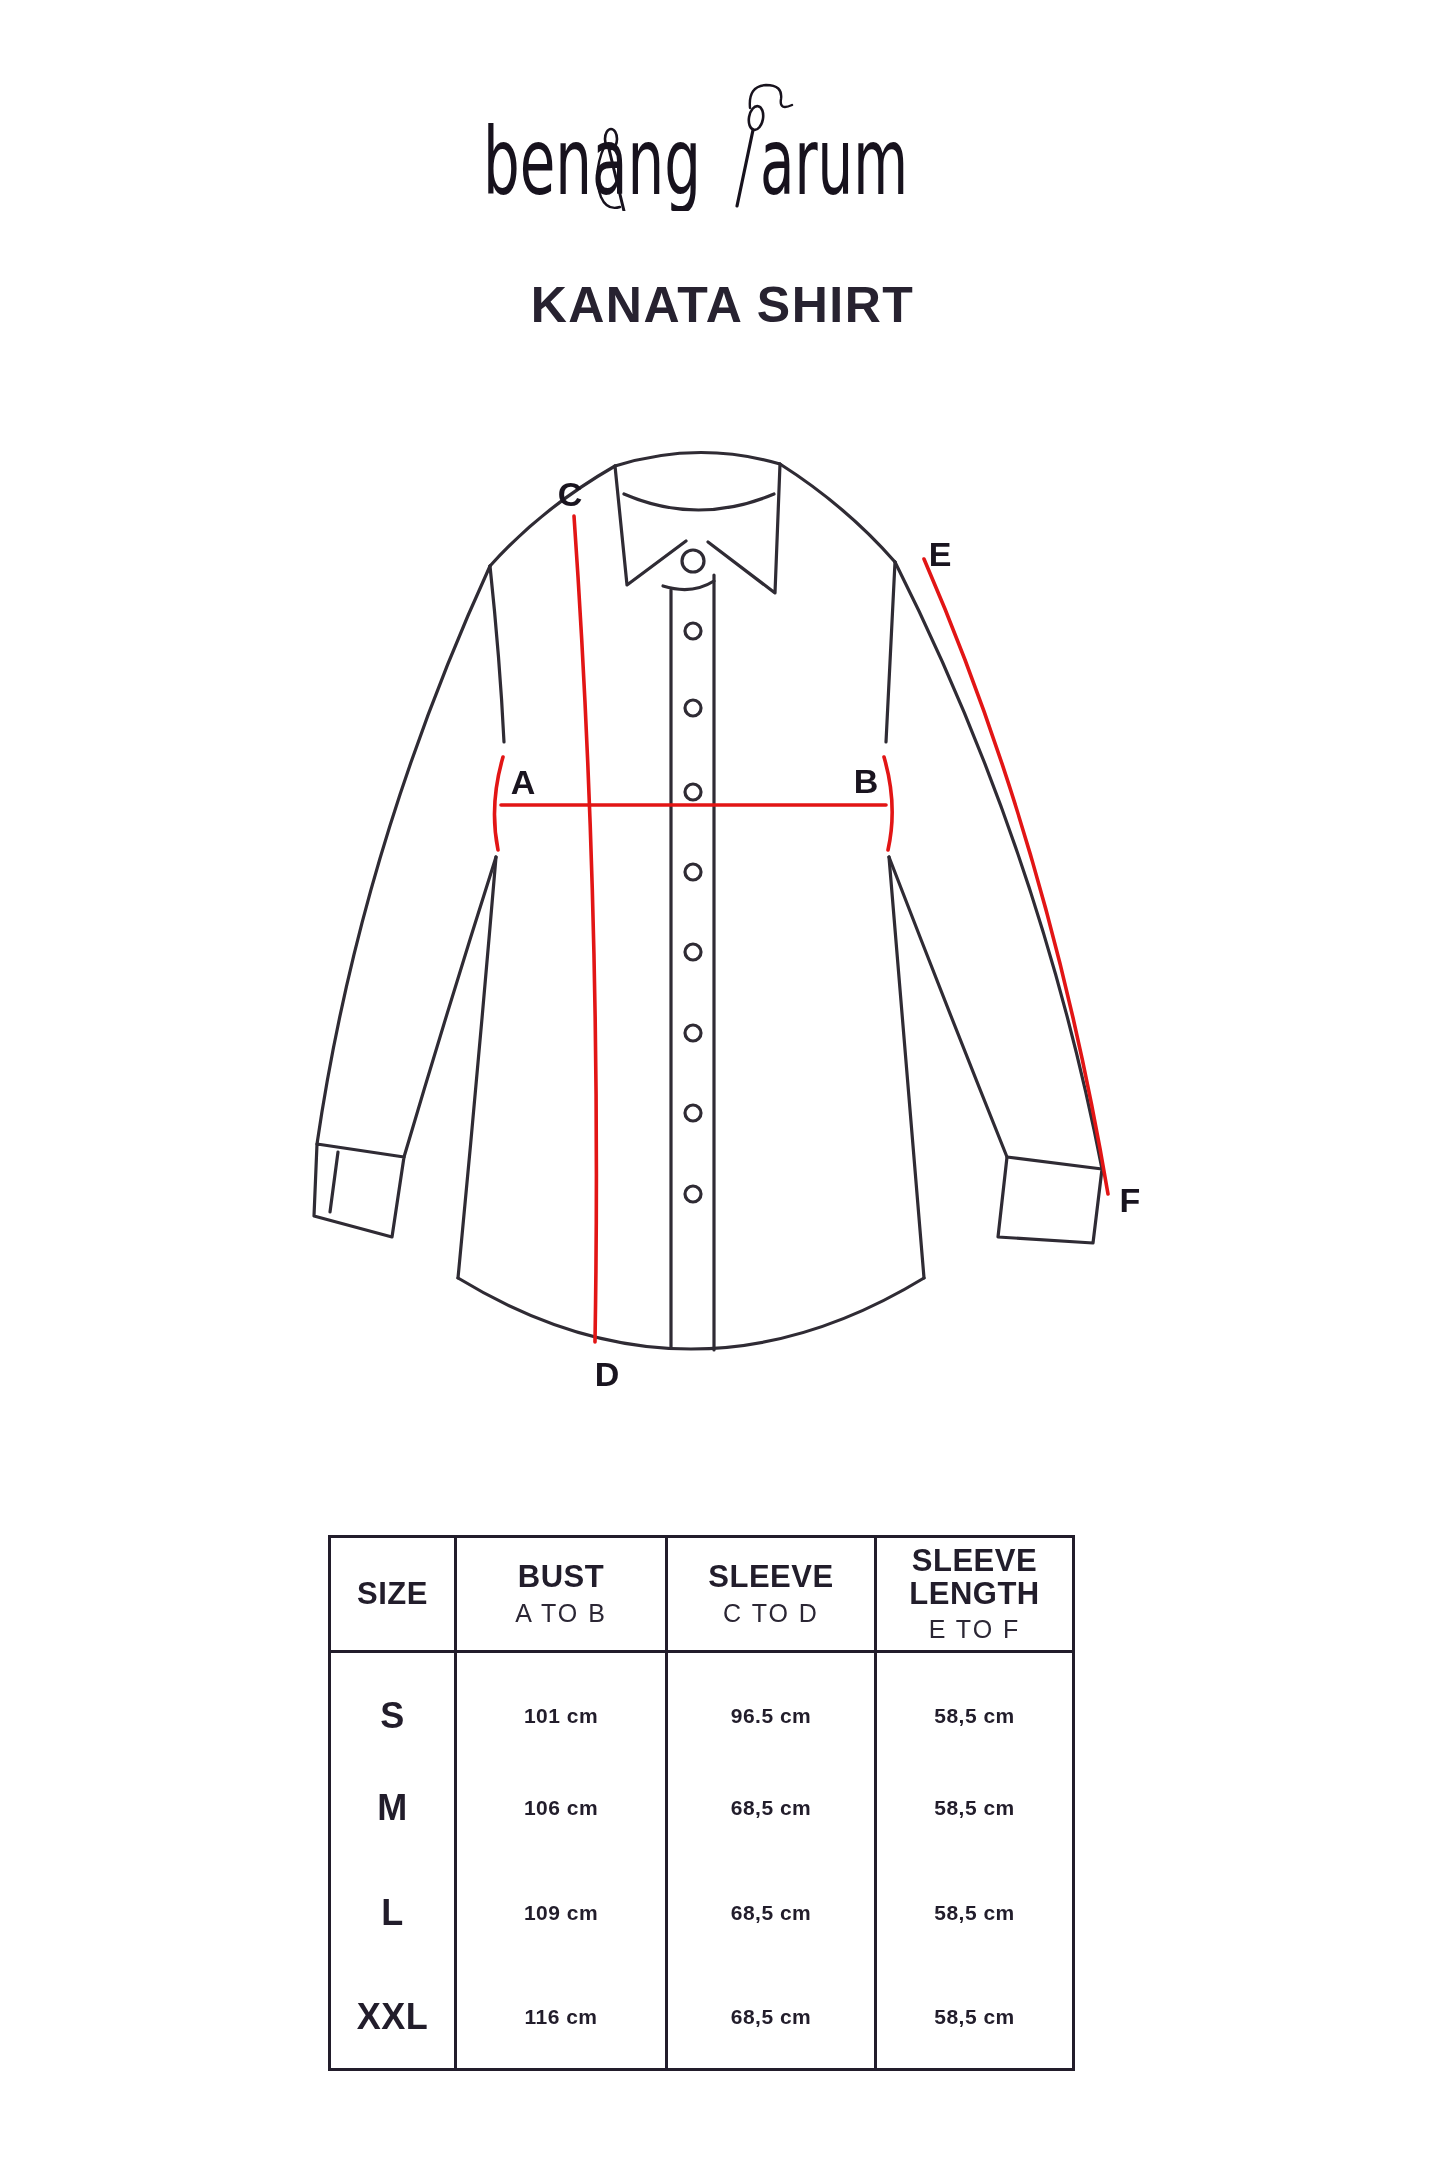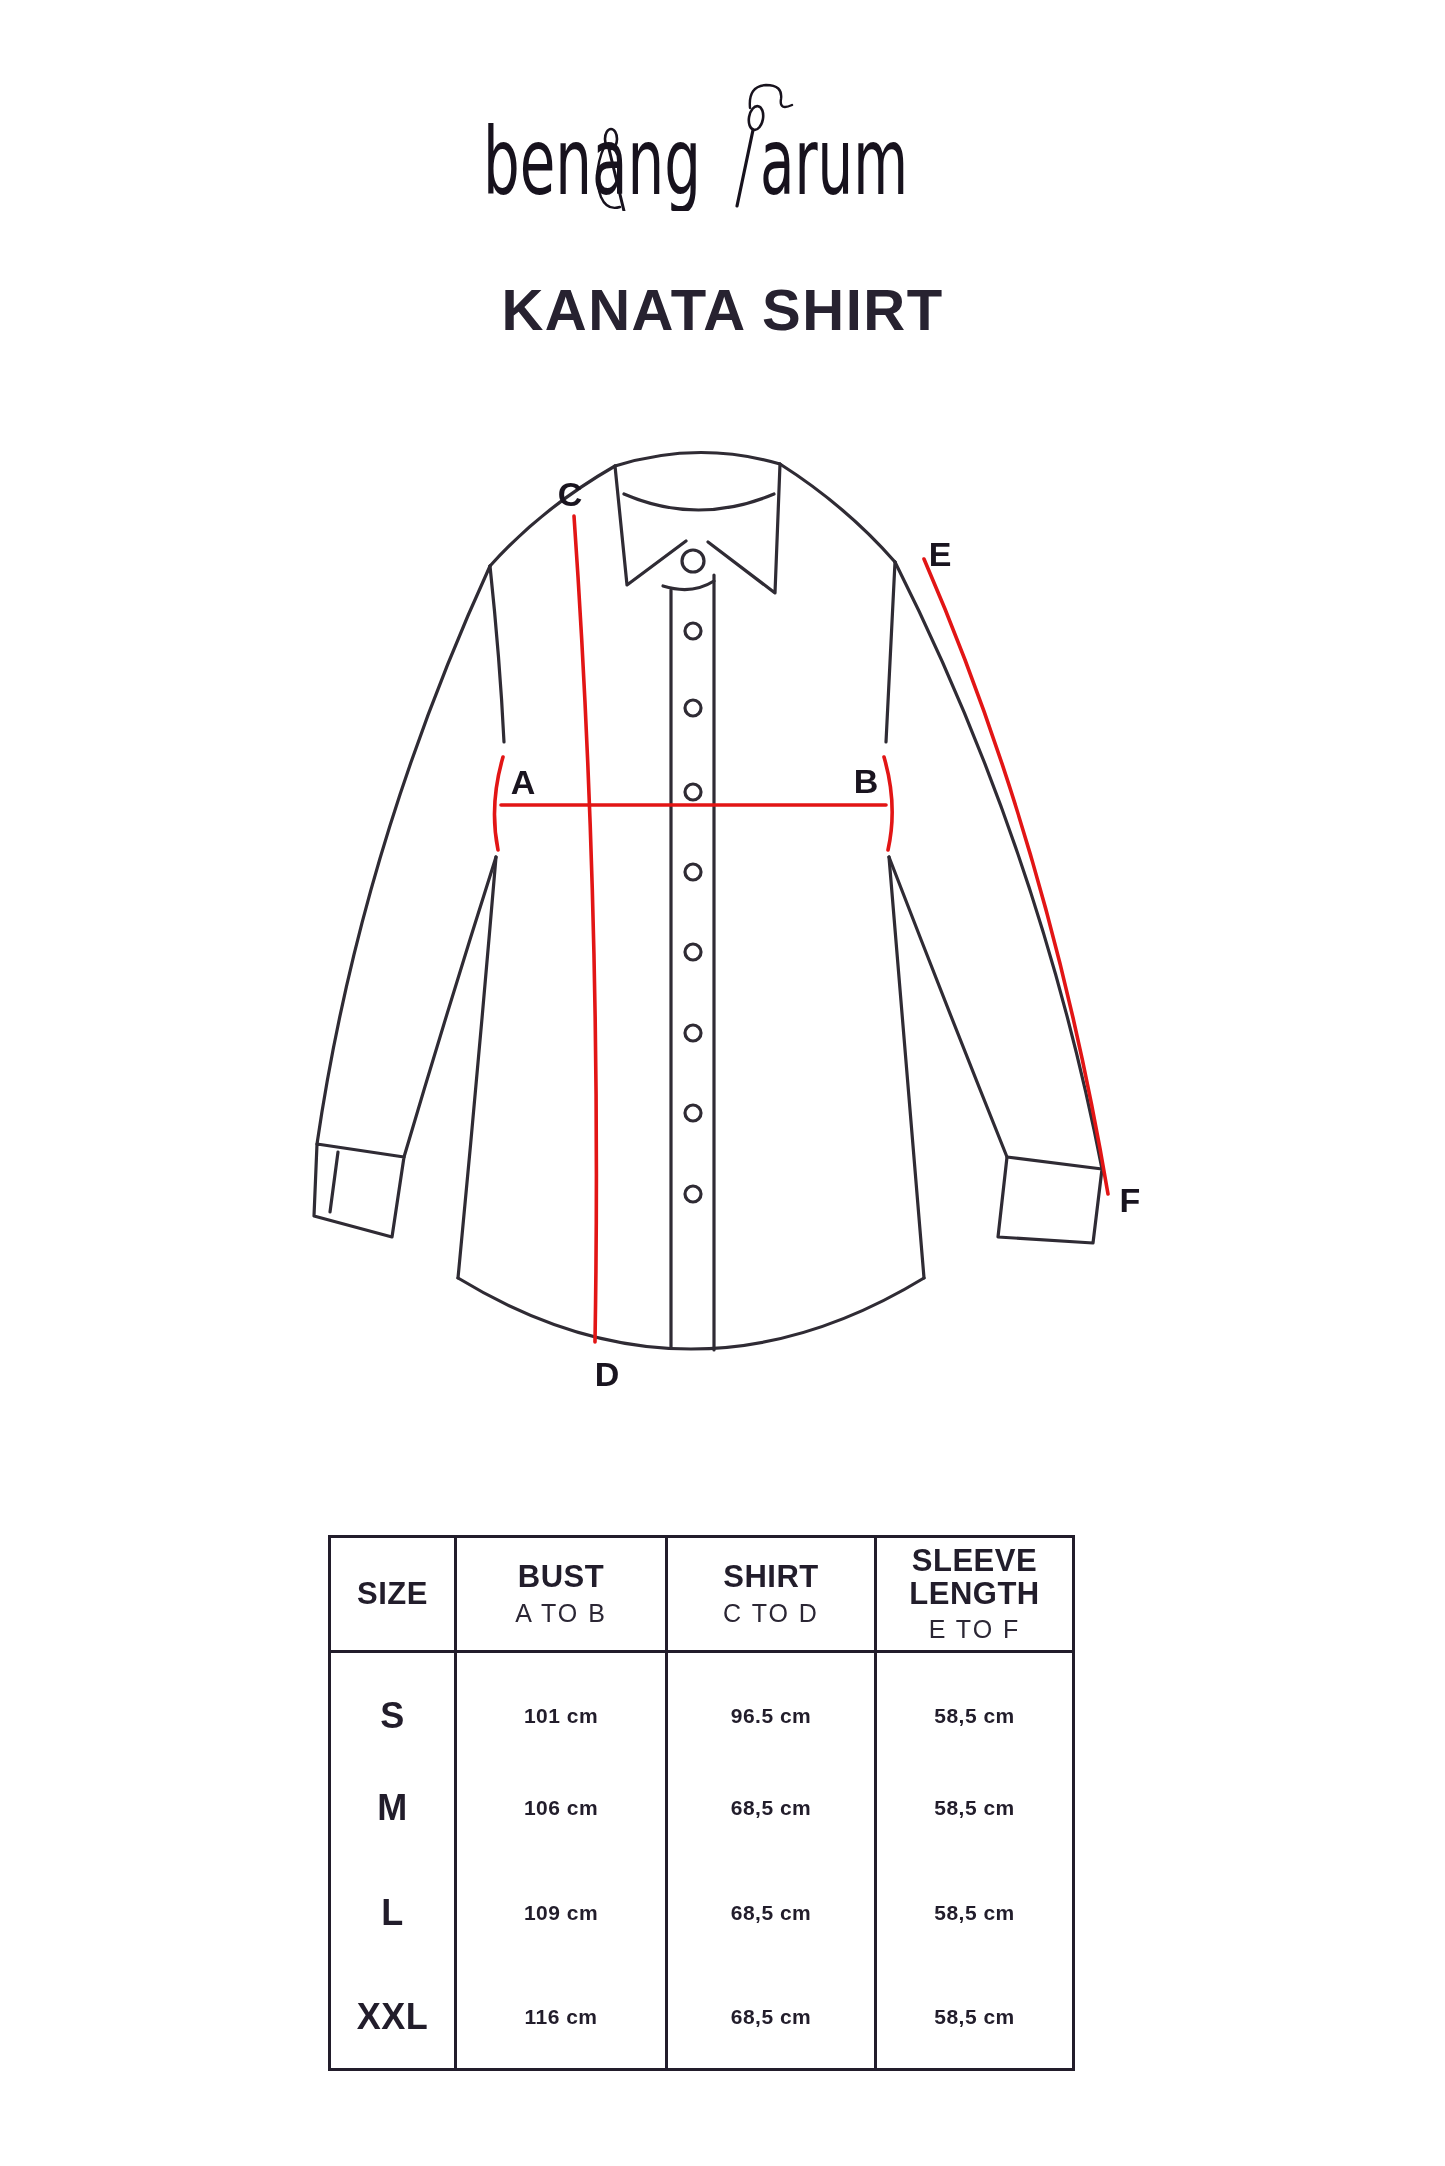--- a/index.html
+++ b/index.html
@@ -28,21 +28,21 @@
     font-weight:normal;
     font-size:92px;
     fill:#17121d;
   }
   .needle{stroke:#17121d;fill:none;stroke-linecap:round;}
   
   .title{
     position:absolute;left:0;top:276px;width:1445px;height:62px;
     margin:0;
     text-align:center;
-    font-size:58px;
+    font-size:50px;
     font-weight:bold;
     letter-spacing:1.5px;
     color:#272230;
   }
   
   .diagram{
     position:absolute;left:280px;top:420px;width:900px;height:980px;
   }
   .diagram svg{width:100%;height:100%;display:block;}
   .stroke-ink path, .stroke-ink circle{
@@ -194,21 +194,21 @@
     <thead>
       <tr>
         <th>
           <div class="h-main">SIZE</div>
         </th>
         <th>
           <div class="h-main">BUST</div>
           <div class="h-sub">A TO B</div>
         </th>
         <th>
-          <div class="h-main">SHIRT</div>
+          <div class="h-main">SLEEVE</div>
           <div class="h-sub">C TO D</div>
         </th>
         <th>
           <div class="h-main">SLEEVE LENGTH</div>
           <div class="h-sub">E TO F</div>
         </th>
       </tr>
     </thead>
     <tbody>
       <tr>

